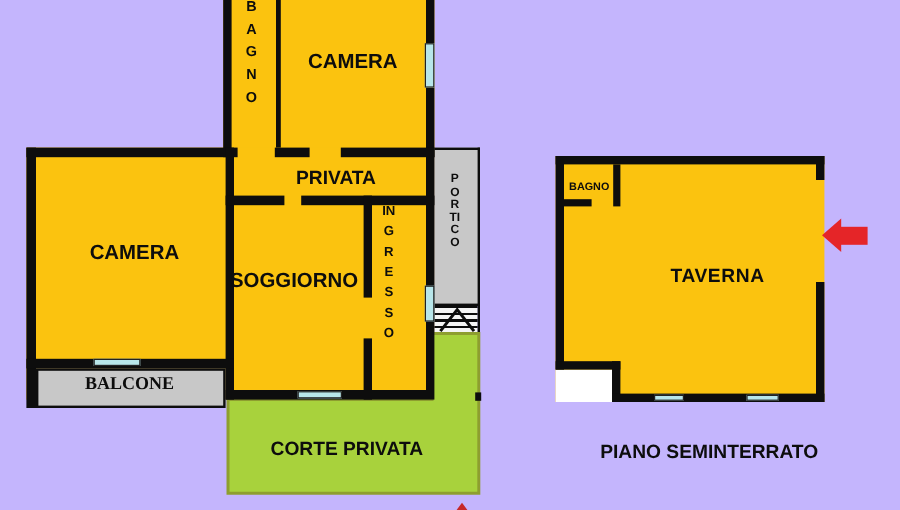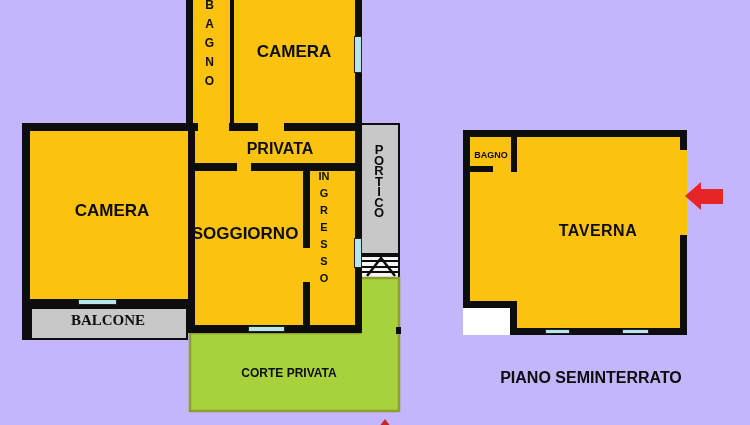--- a/index.html
+++ b/index.html
@@ -80,23 +80,23 @@
   <div class="wall" style="left:396px;top:327px;width:5px;height:7px;"></div>
 
   <div class="up-tip" style="left:376px;top:419px;"></div>
 
   <div class="vlbl" style="left:203px;top:-4px;width:13px;font-size:12px;line-height:19px;">BAGNO</div>
   <div class="lbl" style="left:244px;top:42px;width:100px;font-size:17px;">CAMERA</div>
   <div class="lbl" style="left:219px;top:140px;width:122px;font-size:16px;">PRIVATA</div>
   <div class="lbl" style="left:52px;top:201px;width:120px;font-size:17px;">CAMERA</div>
   <div class="lbl" style="left:183px;top:224px;width:124px;font-size:17px;">SOGGIORNO</div>
   <div class="vlbl" style="left:318px;top:168px;width:12px;font-size:11px;line-height:17px;">INGRESSO</div>
-  <div class="vlbl" style="left:374px;top:145px;width:10px;font-size:13px;line-height:10.5px;">PORTICO</div>
+  <div class="vlbl" style="left:374px;top:145px;width:10px;font-size:10px;line-height:10.5px;">PORTICO</div>
   <div class="lbl" style="left:48px;top:312px;width:120px;font-size:15px;font-family:Liberation Serif, serif;">BALCONE</div>
-  <div class="lbl" style="left:203px;top:366px;width:172px;font-size:12px;">CORTE PRIVATA</div>
+  <div class="lbl" style="left:203px;top:366px;width:172px;font-size:16px;">CORTE PRIVATA</div>
 
   <div class="fill" style="left:463px;top:130px;width:224px;height:205px;"></div>
   <div class="abs" style="left:463px;top:308px;width:47px;height:27px;background:#ffffff;"></div>
 
   <div class="wall" style="left:463px;top:130px;width:224px;height:7px;"></div>
   <div class="wall" style="left:463px;top:130px;width:7px;height:178px;"></div>
   <div class="wall" style="left:463px;top:301px;width:54px;height:7px;"></div>
   <div class="wall" style="left:510px;top:301px;width:7px;height:34px;"></div>
   <div class="wall" style="left:510px;top:328px;width:177px;height:7px;"></div>
   <div class="window" style="left:545px;top:329px;width:25px;height:5px;"></div>

